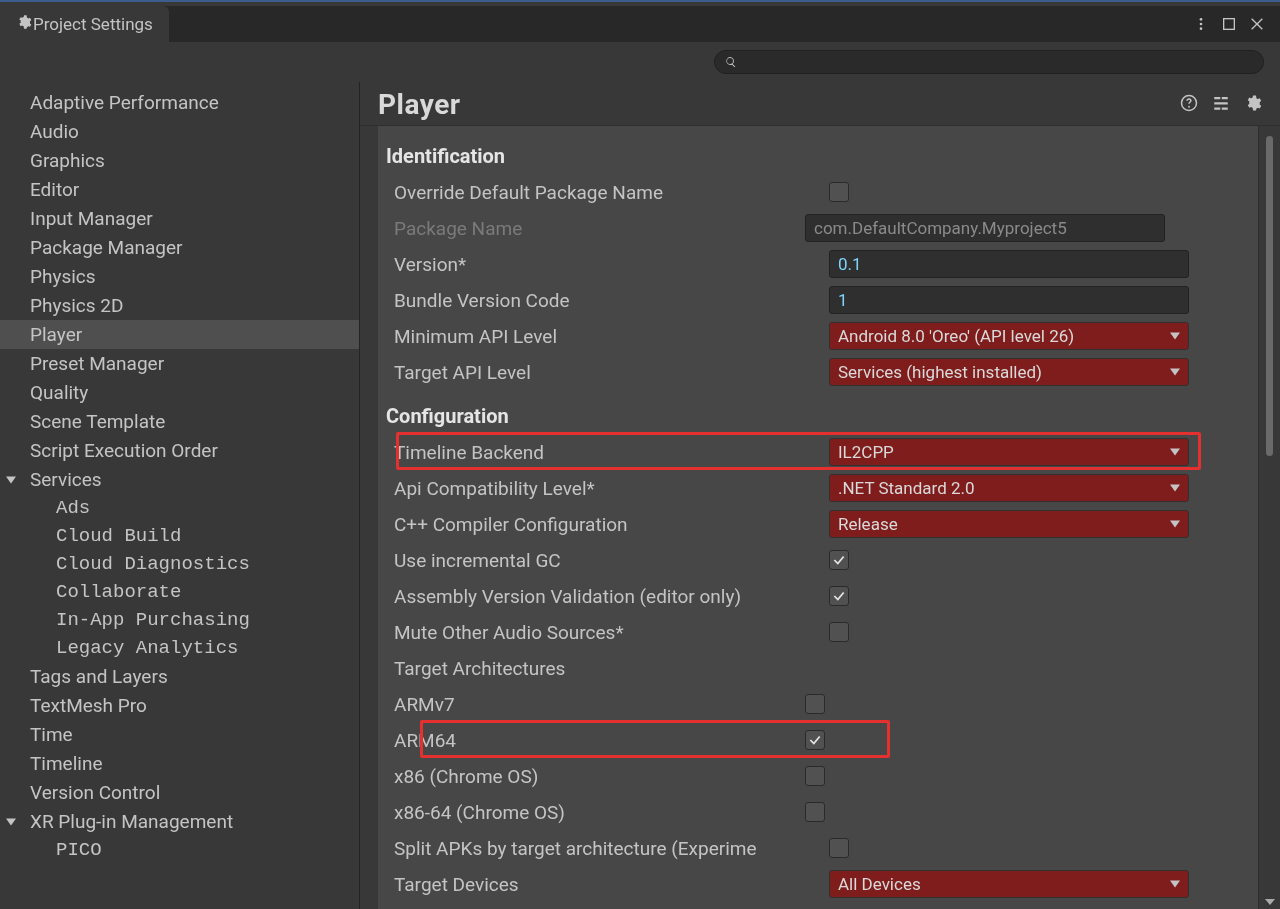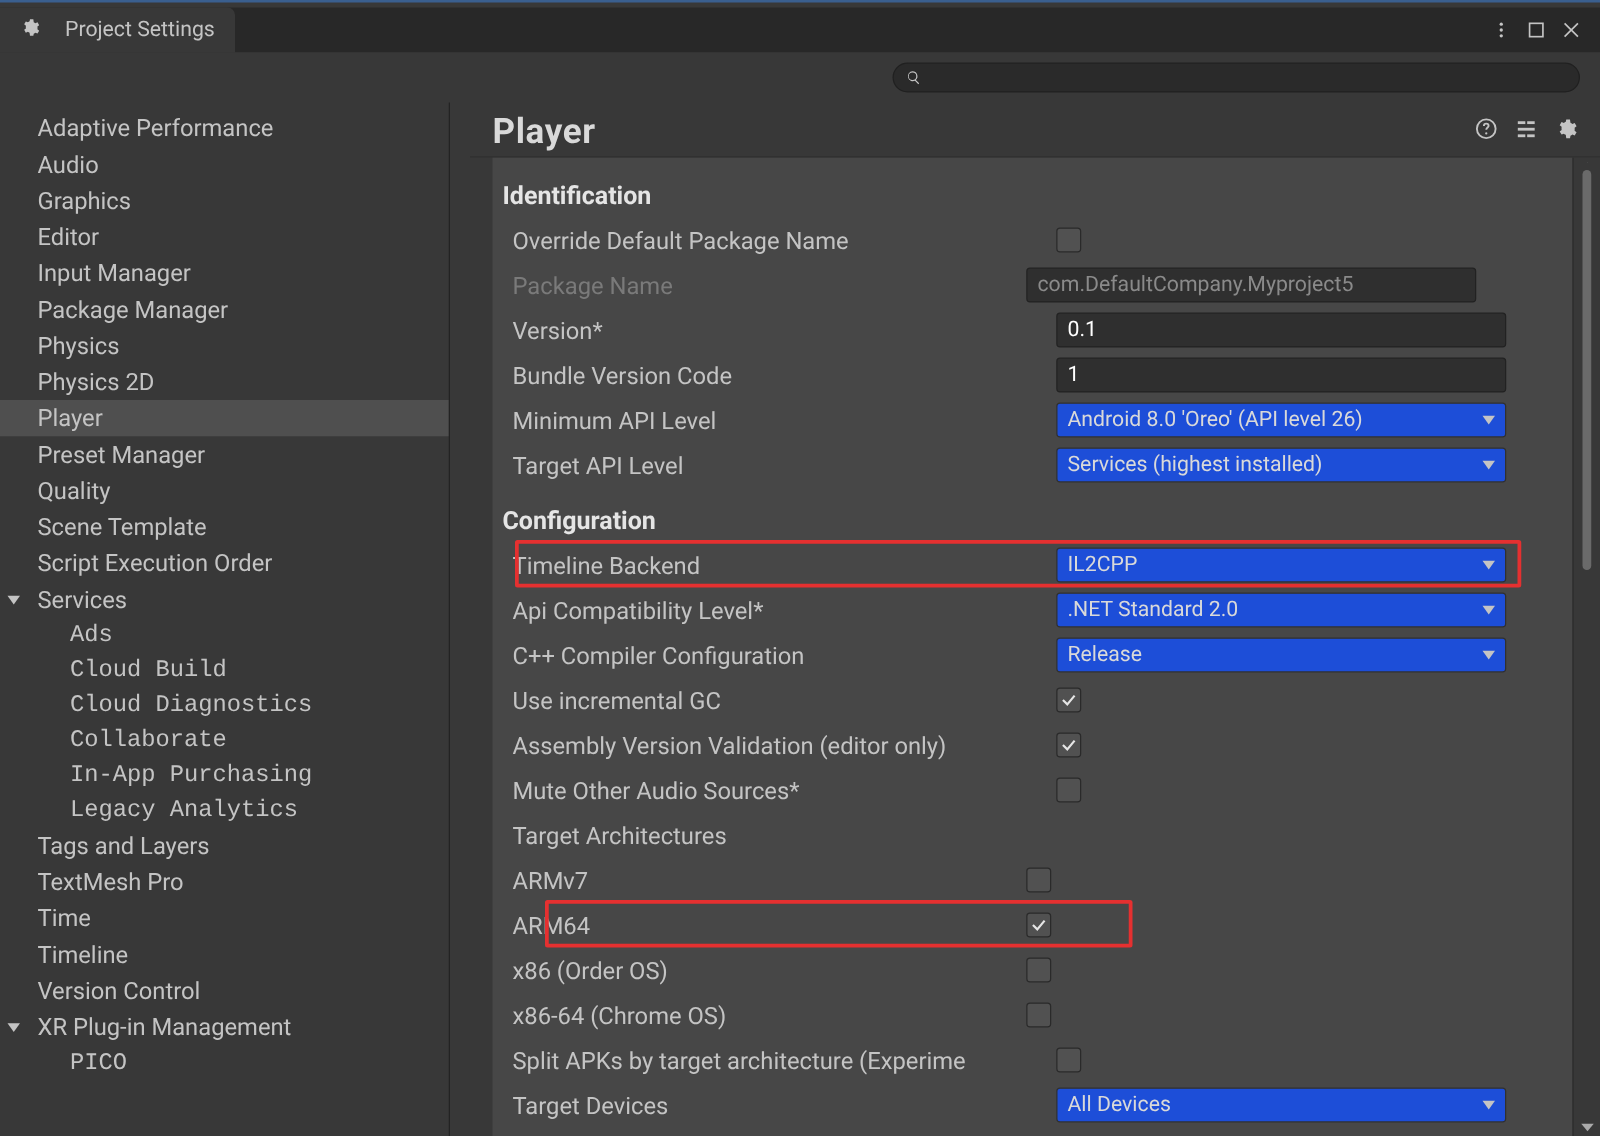--- a/index.html
+++ b/index.html
@@ -16,21 +16,21 @@
     .tabbar {
       display:flex;
       align-items:stretch;
       background:#282828;
       height:36px;
       padding-right:8px;
     }
     .tab {
       display:flex;
       align-items:center;
-      gap:20px;
+      gap:1px;
       padding:0 16px;
       background:#383838;
       border-top-right-radius:6px;
       font-size:17px;
       color:#c4c4c4;
     }
     .tab svg { width:16px; height:16px; fill:#c4c4c4; }
     .tabbar .spacer { flex:1; }
     .winbtns {
       display:flex;
@@ -60,21 +60,20 @@
       align-items:center;
       padding:0 10px;
       gap:6px;
     }
     .searchbox svg { width:12px; height:12px; fill:#c4c4c4; }
 
     
     .layout {
       display:flex;
       height:calc(909px - 6px - 36px - 40px);
-      gap:16px;
     }
     .sidebar {
       width:360px;
       background:#383838;
       border-right:1px solid #232323;
       overflow-y:auto;
       padding-top:6px;
       padding-bottom:12px;
     }
     .sideitem {
@@ -159,31 +158,31 @@
     .row .label.disabled { color:#7a7a7a; }
     .row .ctrl { flex:1; display:flex; align-items:center; padding-right:6px; }
     .row .ctrl.shrink { flex:0 0 auto; }
 
     .textbox {
       width:360px;
       height:28px;
       background:#2f2f2f;
       border:1px solid #222;
       border-radius:3px;
-      color:#ffffff;
+      color:#7dd3fc;
       font-size:17px;
       padding:0 8px;
       display:flex;
       align-items:center;
     }
     .textbox.disabled { color:#8a8a8a; }
     .dropdown {
       width:360px;
       height:28px;
-      background:#1d4ed8;
+      background:#7f1d1d;
       border:1px solid #303030;
       border-radius:3px;
       display:flex;
       align-items:center;
       padding:0 8px;
       font-size:17px;
       color:#d9d9d9;
       position:relative;
     }
     .dropdown .arr {
@@ -478,21 +477,21 @@
           <div class="ctrl shrink">
               <div class="chk">
                 <svg viewBox="0 0 24 24">
                   <polyline points="4 12 10 18 20 6"></polyline>
                 </svg>
               </div>
             </div>
         </div>
 
         <div class="row indent2">
-          <div class="label" style="flex-basis:411px">x86 (Order OS)</div>
+          <div class="label" style="flex-basis:411px">x86 (Chrome OS)</div>
           <div class="ctrl shrink">
               <div class="chk"></div>
             </div>
         </div>
 
         <div class="row indent2">
           <div class="label" style="flex-basis:411px">x86-64 (Chrome OS)</div>
           <div class="ctrl shrink">
               <div class="chk"></div>
             </div>

